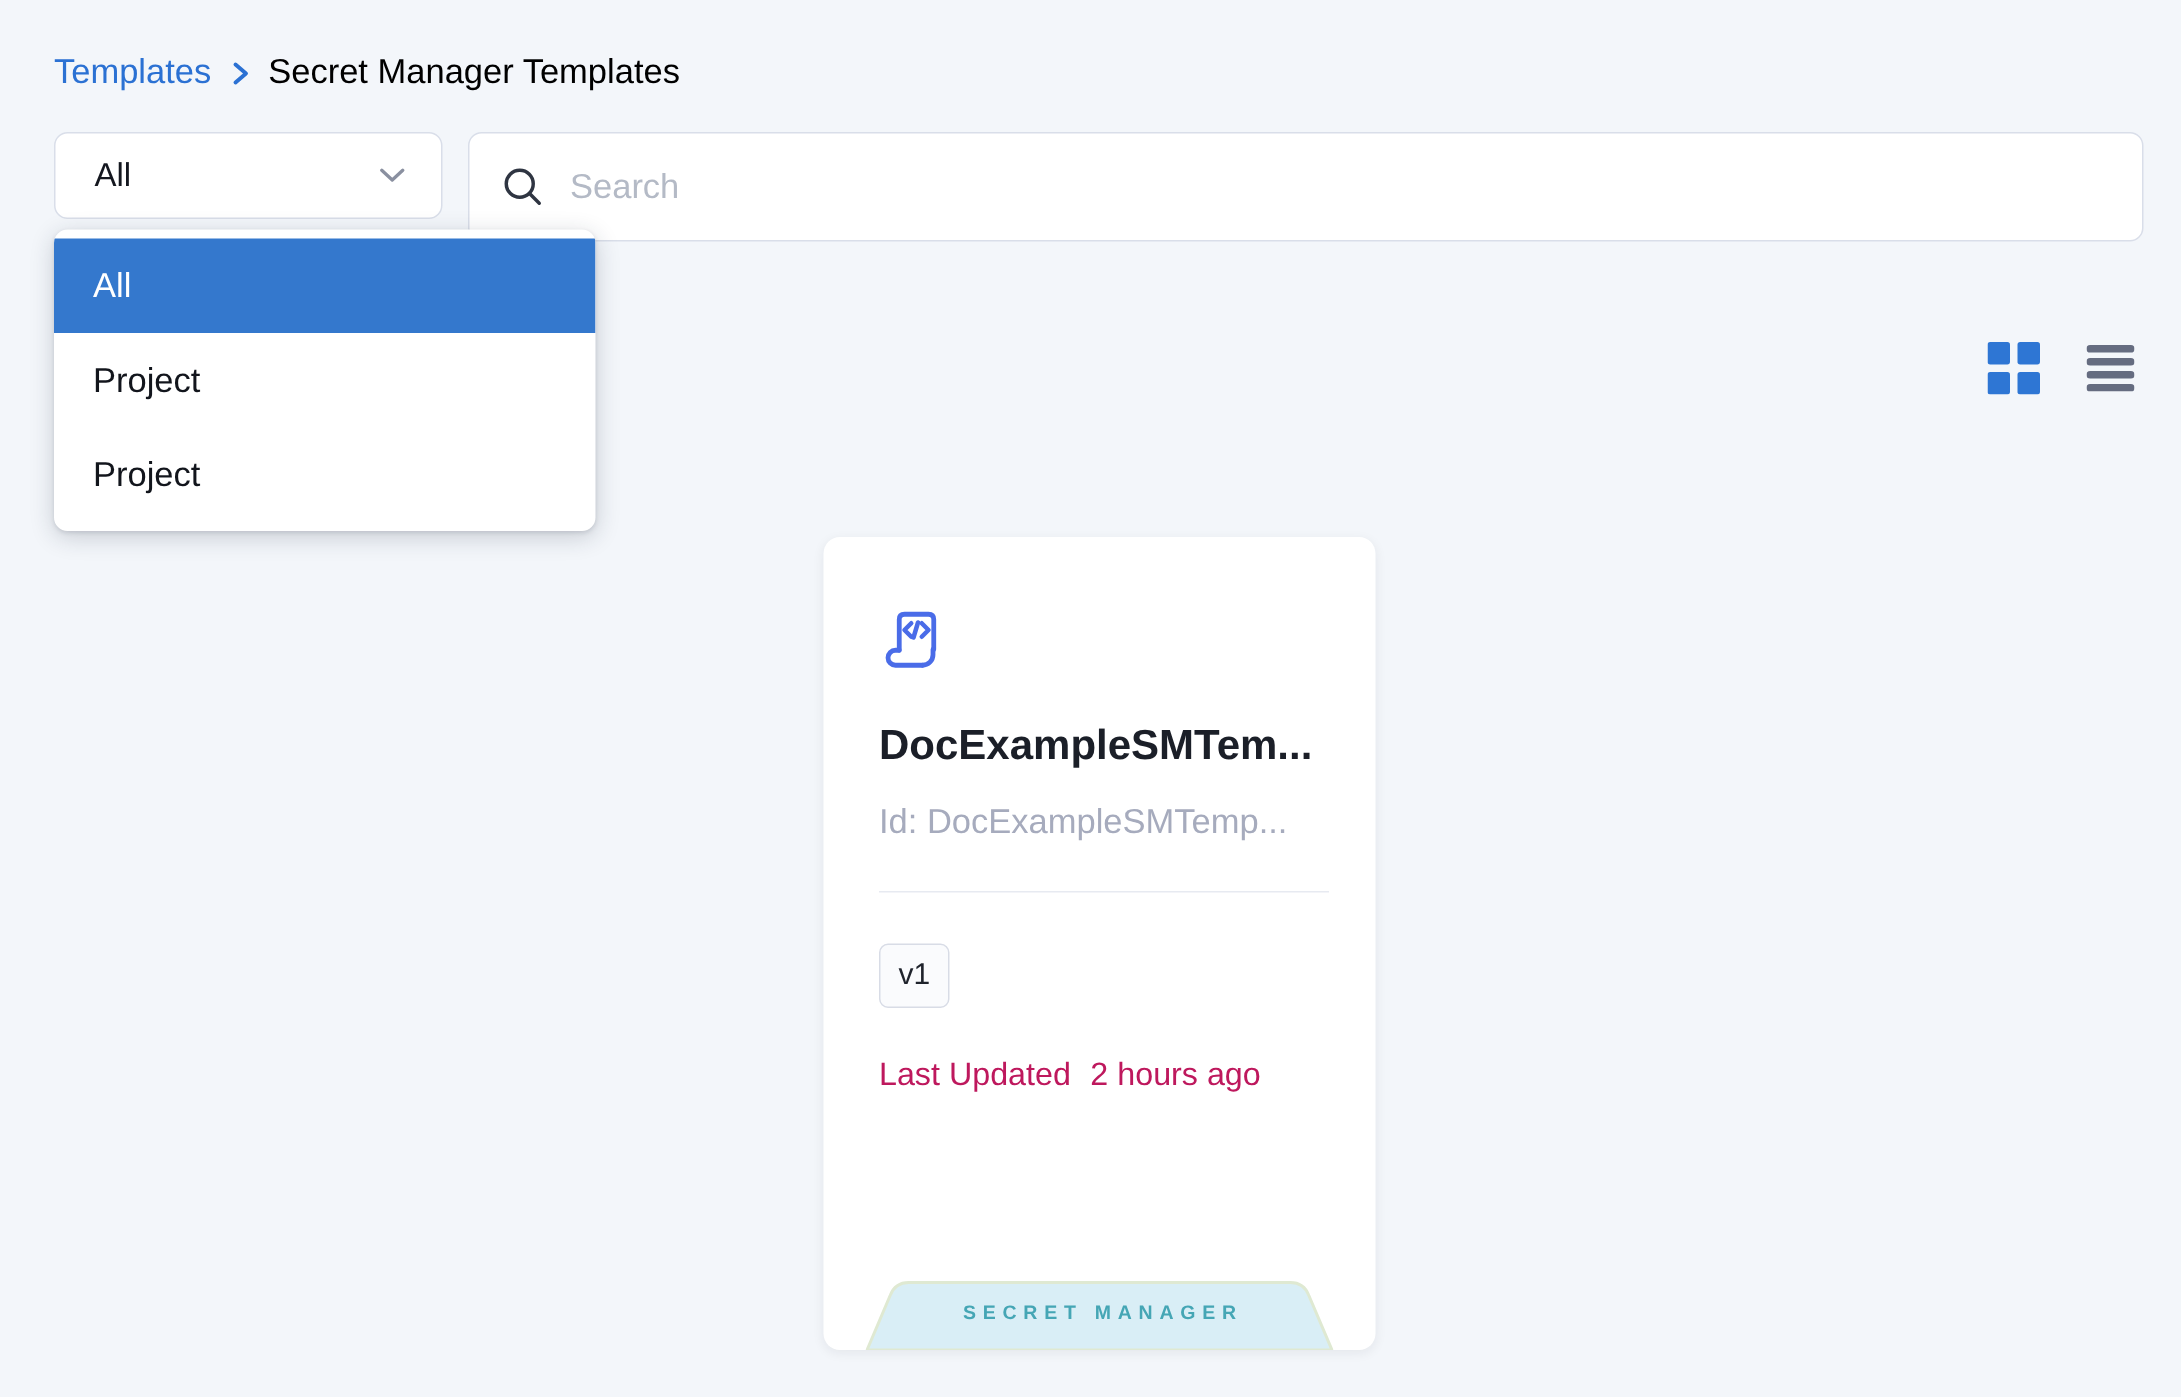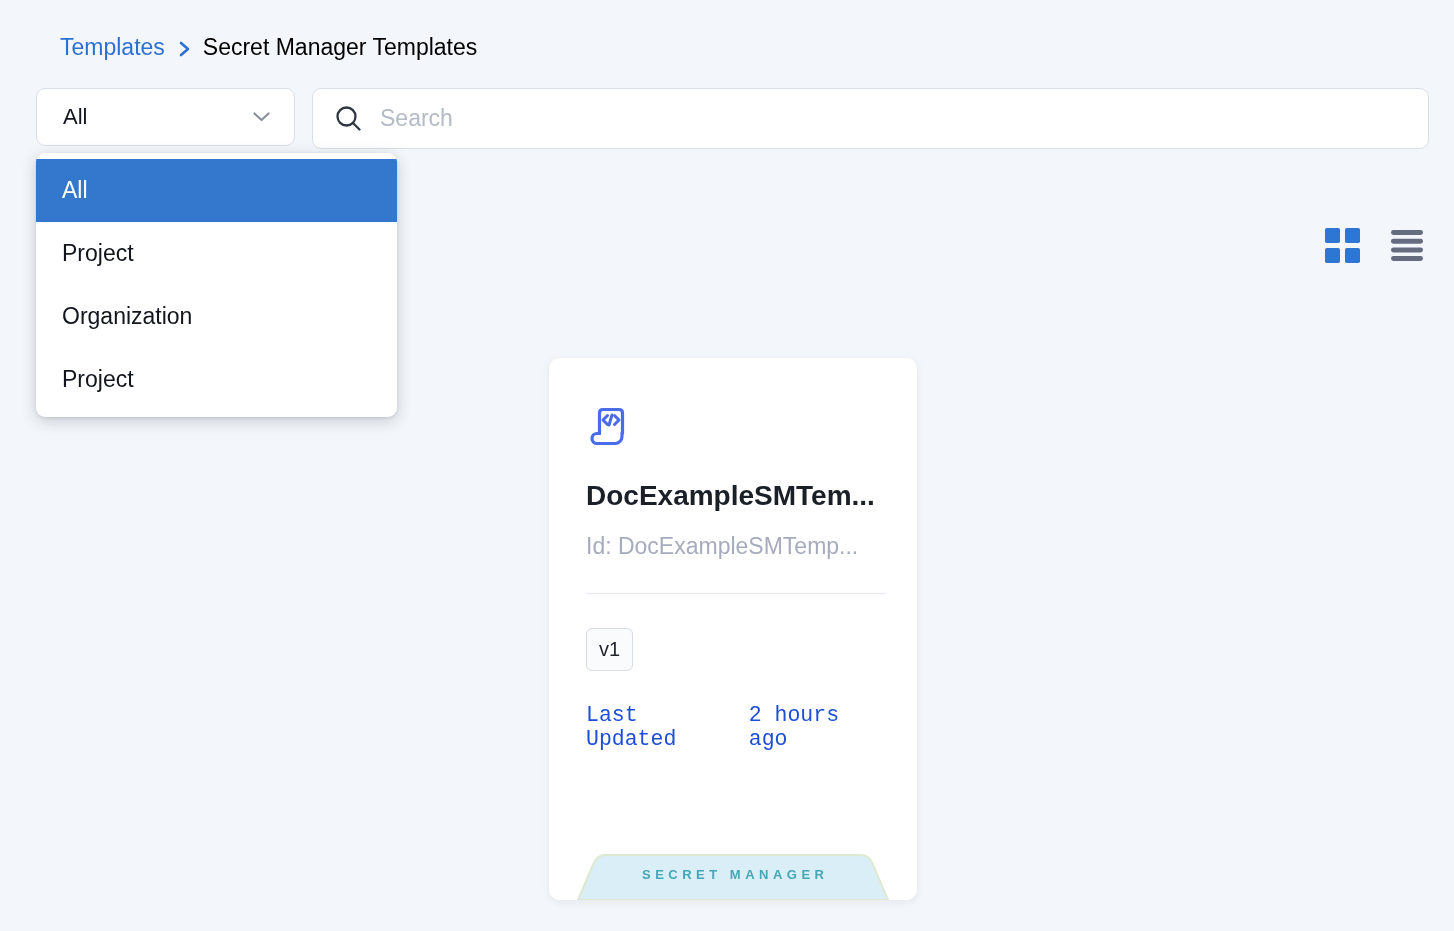--- a/index.html
+++ b/index.html
@@ -9,36 +9,36 @@
     background: #f3f6fa;
     position: relative;
     overflow: hidden;
     color: #1b1f28;
   }
   .page { position: relative; width: 1454px; height: 931px; }
 
   
   .breadcrumb {
     position: absolute; left: 36px; top: 34px;
-    display: flex; align-items: center; font-size: 23px; margin-left: 24px;
+    display: flex; align-items: center; font-size: 23px;
   }
   .breadcrumb .link { color: #2b71d3; cursor: pointer; }
   .breadcrumb .sep { margin: 2px 12px 0 12px; display: flex; align-items: center; }
   .breadcrumb .current { color: #000000; }
 
   
   .scope-select {
     position: absolute; left: 36px; top: 88px; width: 259px; height: 58px;
     background: #fff; border: 1px solid #d9dee9; border-radius: 9px;
     display: flex; align-items: center; justify-content: space-between;
     padding: 0 24px 0 26px; cursor: pointer;
   }
   .scope-select .value { font-size: 22px; color: #14171f; }
   .search-box {
-    position: absolute; left: 312px; top: 88px; width: 1117px; height: 61px;
+    position: absolute; left: 312px; top: 88px; width: 1117px; height: 73px;
     background: #fff; border: 1px solid #d9dee9; border-radius: 9px;
     display: flex; align-items: center; padding: 0 20px 0 22px;
   }
   .search-box input {
     border: none; outline: none; flex: 1; margin-left: 18px;
     font-size: 23px; font-family: "Liberation Sans", sans-serif; color: #14171f;
     background: transparent;
   }
   .search-box input::placeholder { color: #b4bac6; }
 
@@ -78,21 +78,21 @@
     font-size: 17px; font-weight: bold; letter-spacing: 0.4px;
     padding: 10px 16px; border-radius: 8px;
   }
   .card-divider { margin-top: 33px; height: 1px; background: #e7eaf1; width: 100%; }
   .version-tag {
     margin-top: 34px; width: 47px; height: 43px;
     border: 1px solid #d8dce6; border-radius: 6px; background: #fafbfd;
     display: flex; align-items: center; justify-content: center;
     font-size: 20px; color: #1f232c;
   }
-  .updated-row { margin-top: 32px; font-size: 21.5px; color: #1d4ed8; display: flex; font-family: Liberation Mono, monospace; }
+  .updated-row { margin-top: 32px; font-size: 21.5px; color: #be185d; display: flex; }
   .updated-row .val { margin-left: 13px; }
   .ribbon {
     position: absolute; bottom: 0; left: 50%; transform: translateX(-50%);
     width: 312px; height: 46px;
   }
   .ribbon svg { position: absolute; left: 0; top: 0; }
   .ribbon .ribbon-label {
     position: absolute; left: 0; top: 13px; width: 100%;
     text-align: center; font-size: 13px; font-weight: bold;
     letter-spacing: 4.5px; color: #45a6b5; text-indent: 4.5px;
@@ -128,21 +128,20 @@
         <circle cx="11.5" cy="11.5" r="9" stroke="#2f3542" stroke-width="2.3"></circle>
         <line x1="18.2" y1="18.2" x2="24.5" y2="24.5" stroke="#2f3542" stroke-width="2.3" stroke-linecap="round"></line>
       </svg>
     </span>
     <input type="text" placeholder="Search" style="">
   </div>
 
   <div class="menu">
     <div class="menu-item selected">All</div>
     <div class="menu-item">Project</div>
-    <div class="menu-item">Organization</div>
     <div class="menu-item">Project</div>
   </div>
 
   <div class="view-toggle-grid">
     <svg width="35" height="35" viewBox="0 0 35 35">
       <rect x="0" y="0" width="15" height="15" rx="1.8" fill="#2e76d4"></rect>
       <rect x="20" y="0" width="15" height="15" rx="1.8" fill="#2e76d4"></rect>
       <rect x="0" y="20" width="15" height="15" rx="1.8" fill="#2e76d4"></rect>
       <rect x="20" y="20" width="15" height="15" rx="1.8" fill="#2e76d4"></rect>
     </svg>

